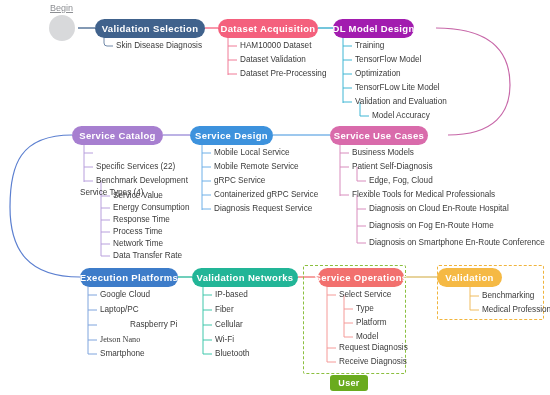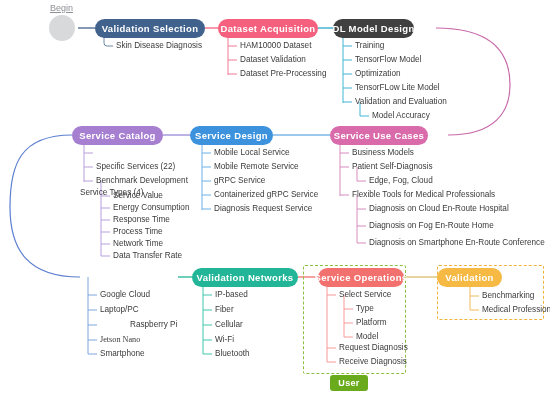--- a/index.html
+++ b/index.html
@@ -160,21 +160,21 @@
   <div class="begin-dot" style="left:49px;top:15px;"></div>
 
   <div class="node" style="left:95px;top:19px;width:110px;background:#40628c;">Validation Selection</div>
   <div class="leaf" style="left:116px;top:41px;">Skin Disease Diagnosis</div>
 
   <div class="node" style="left:218px;top:19px;width:100px;background:#f4607d;">Dataset Acquisition</div>
   <div class="leaf" style="left:240px;top:41px;">HAM10000 Dataset</div>
   <div class="leaf" style="left:240px;top:55px;">Dataset Validation</div>
   <div class="leaf" style="left:240px;top:69px;">Dataset Pre-Processing</div>
 
-  <div class="node" style="left:333px;top:19px;width:81px;background:#404040;text-align:right;">DL Model Design</div>
+  <div class="node" style="left:333px;top:19px;width:81px;background:#a21caf;text-align:right;">DL Model Design</div>
   <div class="leaf" style="left:355px;top:41px;">Training</div>
   <div class="leaf" style="left:355px;top:55px;">TensorFlow Model</div>
   <div class="leaf" style="left:355px;top:69px;">Optimization</div>
   <div class="leaf" style="left:355px;top:83px;">TensorFLow Lite Model</div>
   <div class="leaf" style="left:355px;top:97px;">Validation and Evaluation</div>
   <div class="leaf lvl2" style="left:372px;top:111px;">Model Accuracy</div>
 
   <div class="node" style="left:72px;top:126px;width:91px;background:#a77fd0;">Service Catalog</div>
   <div class="leaf" style="left:80px;top:148px;margin-top:40px;">Service Types (4)</div>
   <div class="leaf" style="left:96px;top:162px;">Specific Services (22)</div>
@@ -195,20 +195,21 @@
 
   <div class="node" style="left:330px;top:126px;width:98px;background:#d96bab;">Service Use Cases</div>
   <div class="leaf" style="left:352px;top:148px;">Business Models</div>
   <div class="leaf" style="left:352px;top:162px;">Patient Self-Diagnosis</div>
   <div class="leaf lvl2" style="left:369px;top:176px;">Edge, Fog, Cloud</div>
   <div class="leaf" style="left:352px;top:190px;">Flexible Tools for Medical Professionals</div>
   <div class="leaf lvl2" style="left:369px;top:204px;">Diagnosis on Cloud En-Route Hospital</div>
   <div class="leaf lvl2" style="left:369px;top:221px;">Diagnosis on Fog En-Route Home</div>
   <div class="leaf lvl2" style="left:369px;top:238px;">Diagnosis on Smartphone En-Route Conference</div>
 
+  <div class="node" style="left:80px;top:268px;width:98px;background:#3d7cc9;">Execution Platforms</div>
   <div class="leaf" style="left:100px;top:290px;">Google Cloud</div>
   <div class="leaf" style="left:100px;top:305px;">Laptop/PC</div>
   <div class="leaf" style="left:100px;top:320px;margin-left:30px;">Raspberry Pi</div>
   <div class="leaf" style="left:100px;top:335px;font-family:Liberation Serif, serif;">Jetson Nano</div>
   <div class="leaf" style="left:100px;top:349px;">Smartphone</div>
 
   <div class="node" style="left:192px;top:268px;width:106px;background:#22b597;">Validation Networks</div>
   <div class="leaf" style="left:215px;top:290px;">IP-based</div>
   <div class="leaf" style="left:215px;top:305px;">Fiber</div>
   <div class="leaf" style="left:215px;top:320px;">Cellular</div>

